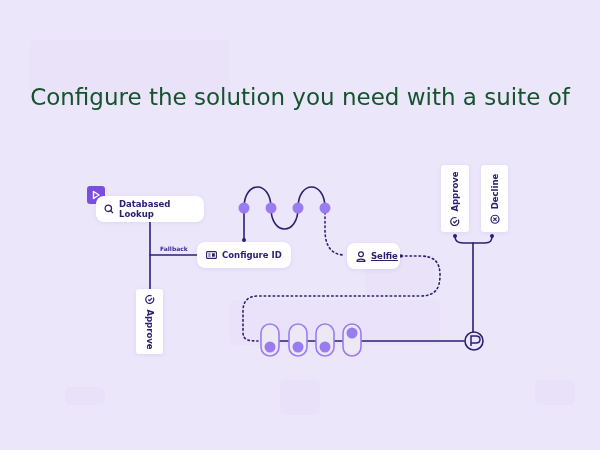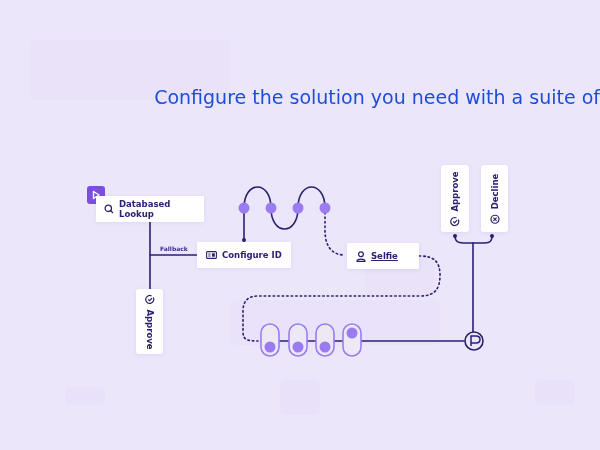--- a/index.html
+++ b/index.html
@@ -3,27 +3,27 @@
 <meta charset="utf-8">
 <style>
   html, body { margin:0; padding:0; }
   body {
     width:600px; height:450px; overflow:hidden; position:relative;
     background:#ece6fb;
     font-family:"Liberation Sans", sans-serif;
   }
   .bg-blob { position:absolute; background:#e6def8; border-radius:6px; }
   .headline {
-    position:absolute; left:0; top:84px; width:600px; text-align:right;
-    font-family:"DejaVu Sans", sans-serif; font-size:19px; line-height:27px;
-    color:#1d4ed8; font-weight:normal;
+    position:absolute; left:0; top:84px; width:600px; text-align:center;
+    font-family:"DejaVu Sans", sans-serif; font-size:23px; line-height:27px;
+    color:#14532d; font-weight:normal;
   }
   svg.wires { position:absolute; left:0; top:0; }
   .card {
-    position:absolute; background:#ffffff; border-radius:1px;
+    position:absolute; background:#ffffff; border-radius:8px;
     box-shadow:0 1px 4px rgba(90,70,160,0.10);
     display:flex; align-items:center; color:#2b2170;
     font-family:"DejaVu Sans", sans-serif; font-weight:bold; font-size:8.5px;
   }
   .card .ico { display:inline-flex; margin-right:5px; }
   .vcard {
     position:absolute; background:#ffffff; border-radius:3px;
     box-shadow:0 1px 4px rgba(90,70,160,0.10);
   }
   .vcard .vtext {
@@ -154,21 +154,21 @@
     <span class="ico">
       <svg width="10" height="10" viewBox="0 0 10 10" style="transform:rotate(-90deg)">
           <path d="M8.2 3 A4 4 0 1 1 6.5 1.4" fill="none" stroke="#2b2170" stroke-width="1.2"></path>
           <path d="M3.2 5 L4.6 6.3 L7 3.6" fill="none" stroke="#2b2170" stroke-width="1.2"></path>
         </svg>
     </span>
     <span>Approve</span>
   </div>
 </div>
 
-<div class="card" style="left:347px;top:243px;width:72px;height:26px;padding-left:9px;box-sizing:border-box;text-decoration:underline;">
+<div class="card" style="left:347px;top:243px;width:53px;height:26px;padding-left:9px;box-sizing:border-box;text-decoration:underline;">
   <span class="ico">
     <svg width="10" height="11" viewBox="0 0 10 11">
         <circle cx="5" cy="3.2" r="2.4" fill="none" stroke="#2b2170" stroke-width="1.2"></circle>
         <path d="M1 10.3 C1 7.4, 9 7.4, 9 10.3 Z" fill="none" stroke="#2b2170" stroke-width="1.2" stroke-linejoin="round"></path>
       </svg>
   </span>
   <span>Selfie</span>
 </div>
 
 <div class="vcard rot-up" style="left:441px;top:165px;width:28px;height:67px;">

